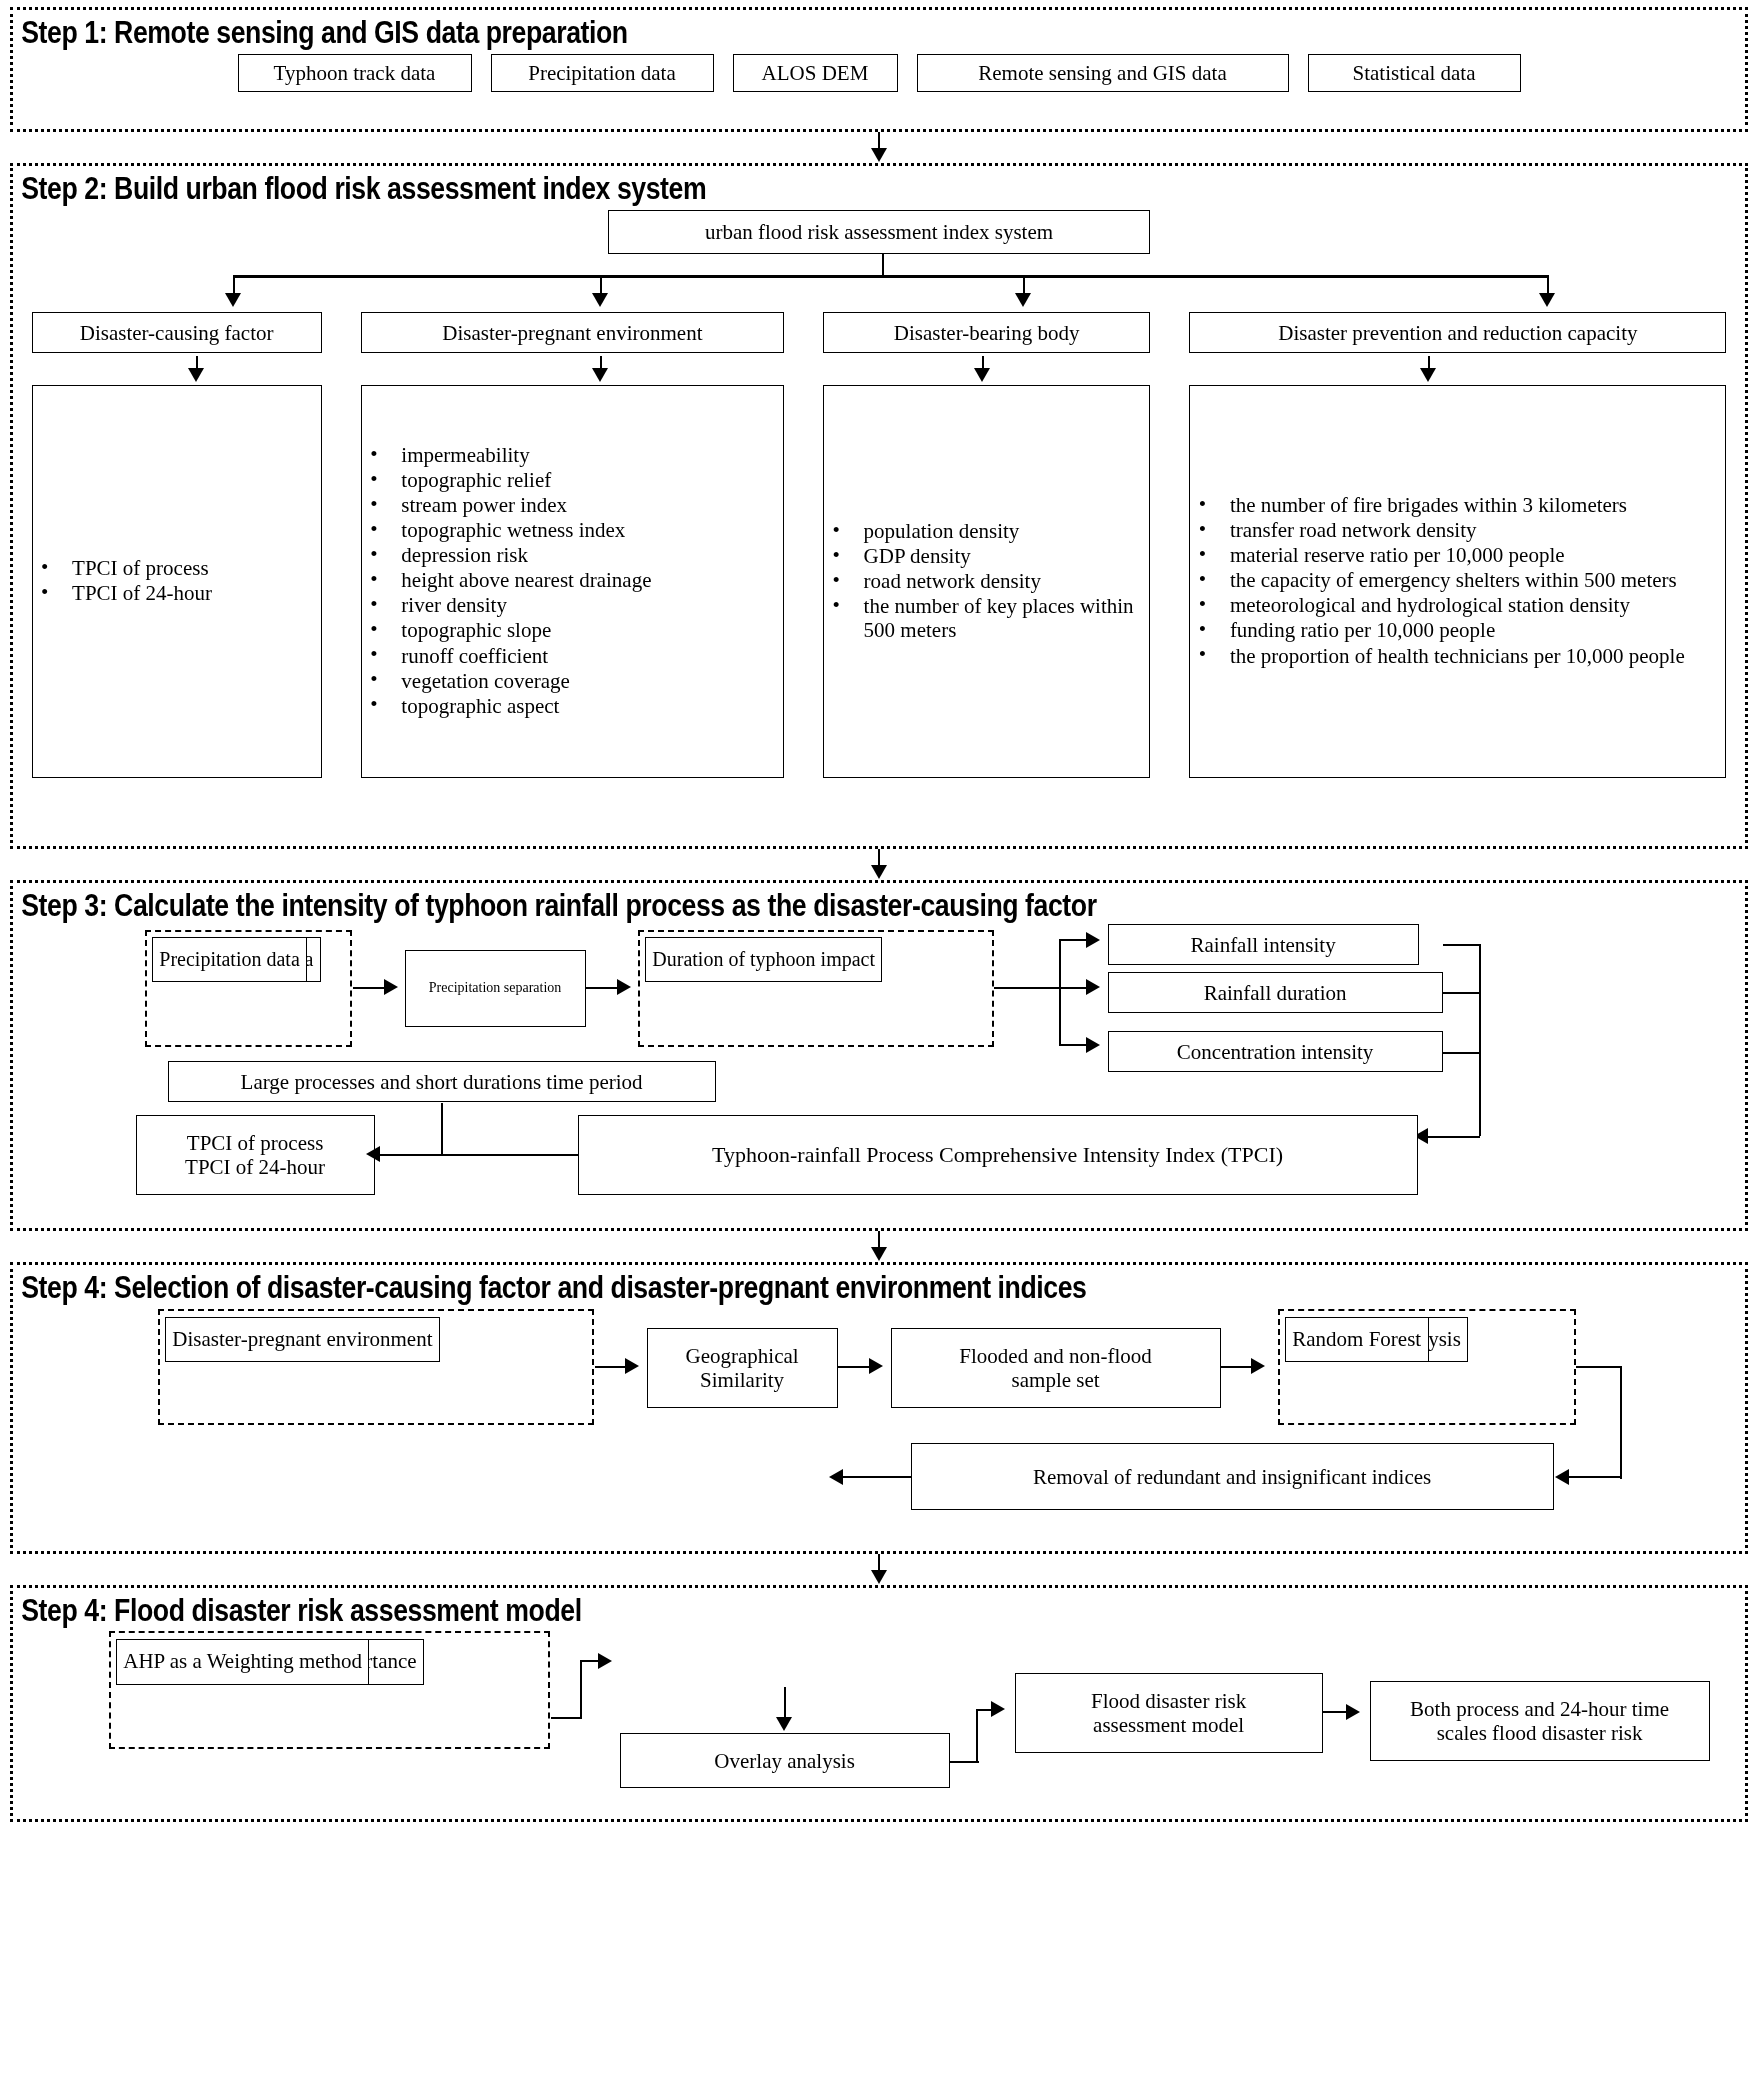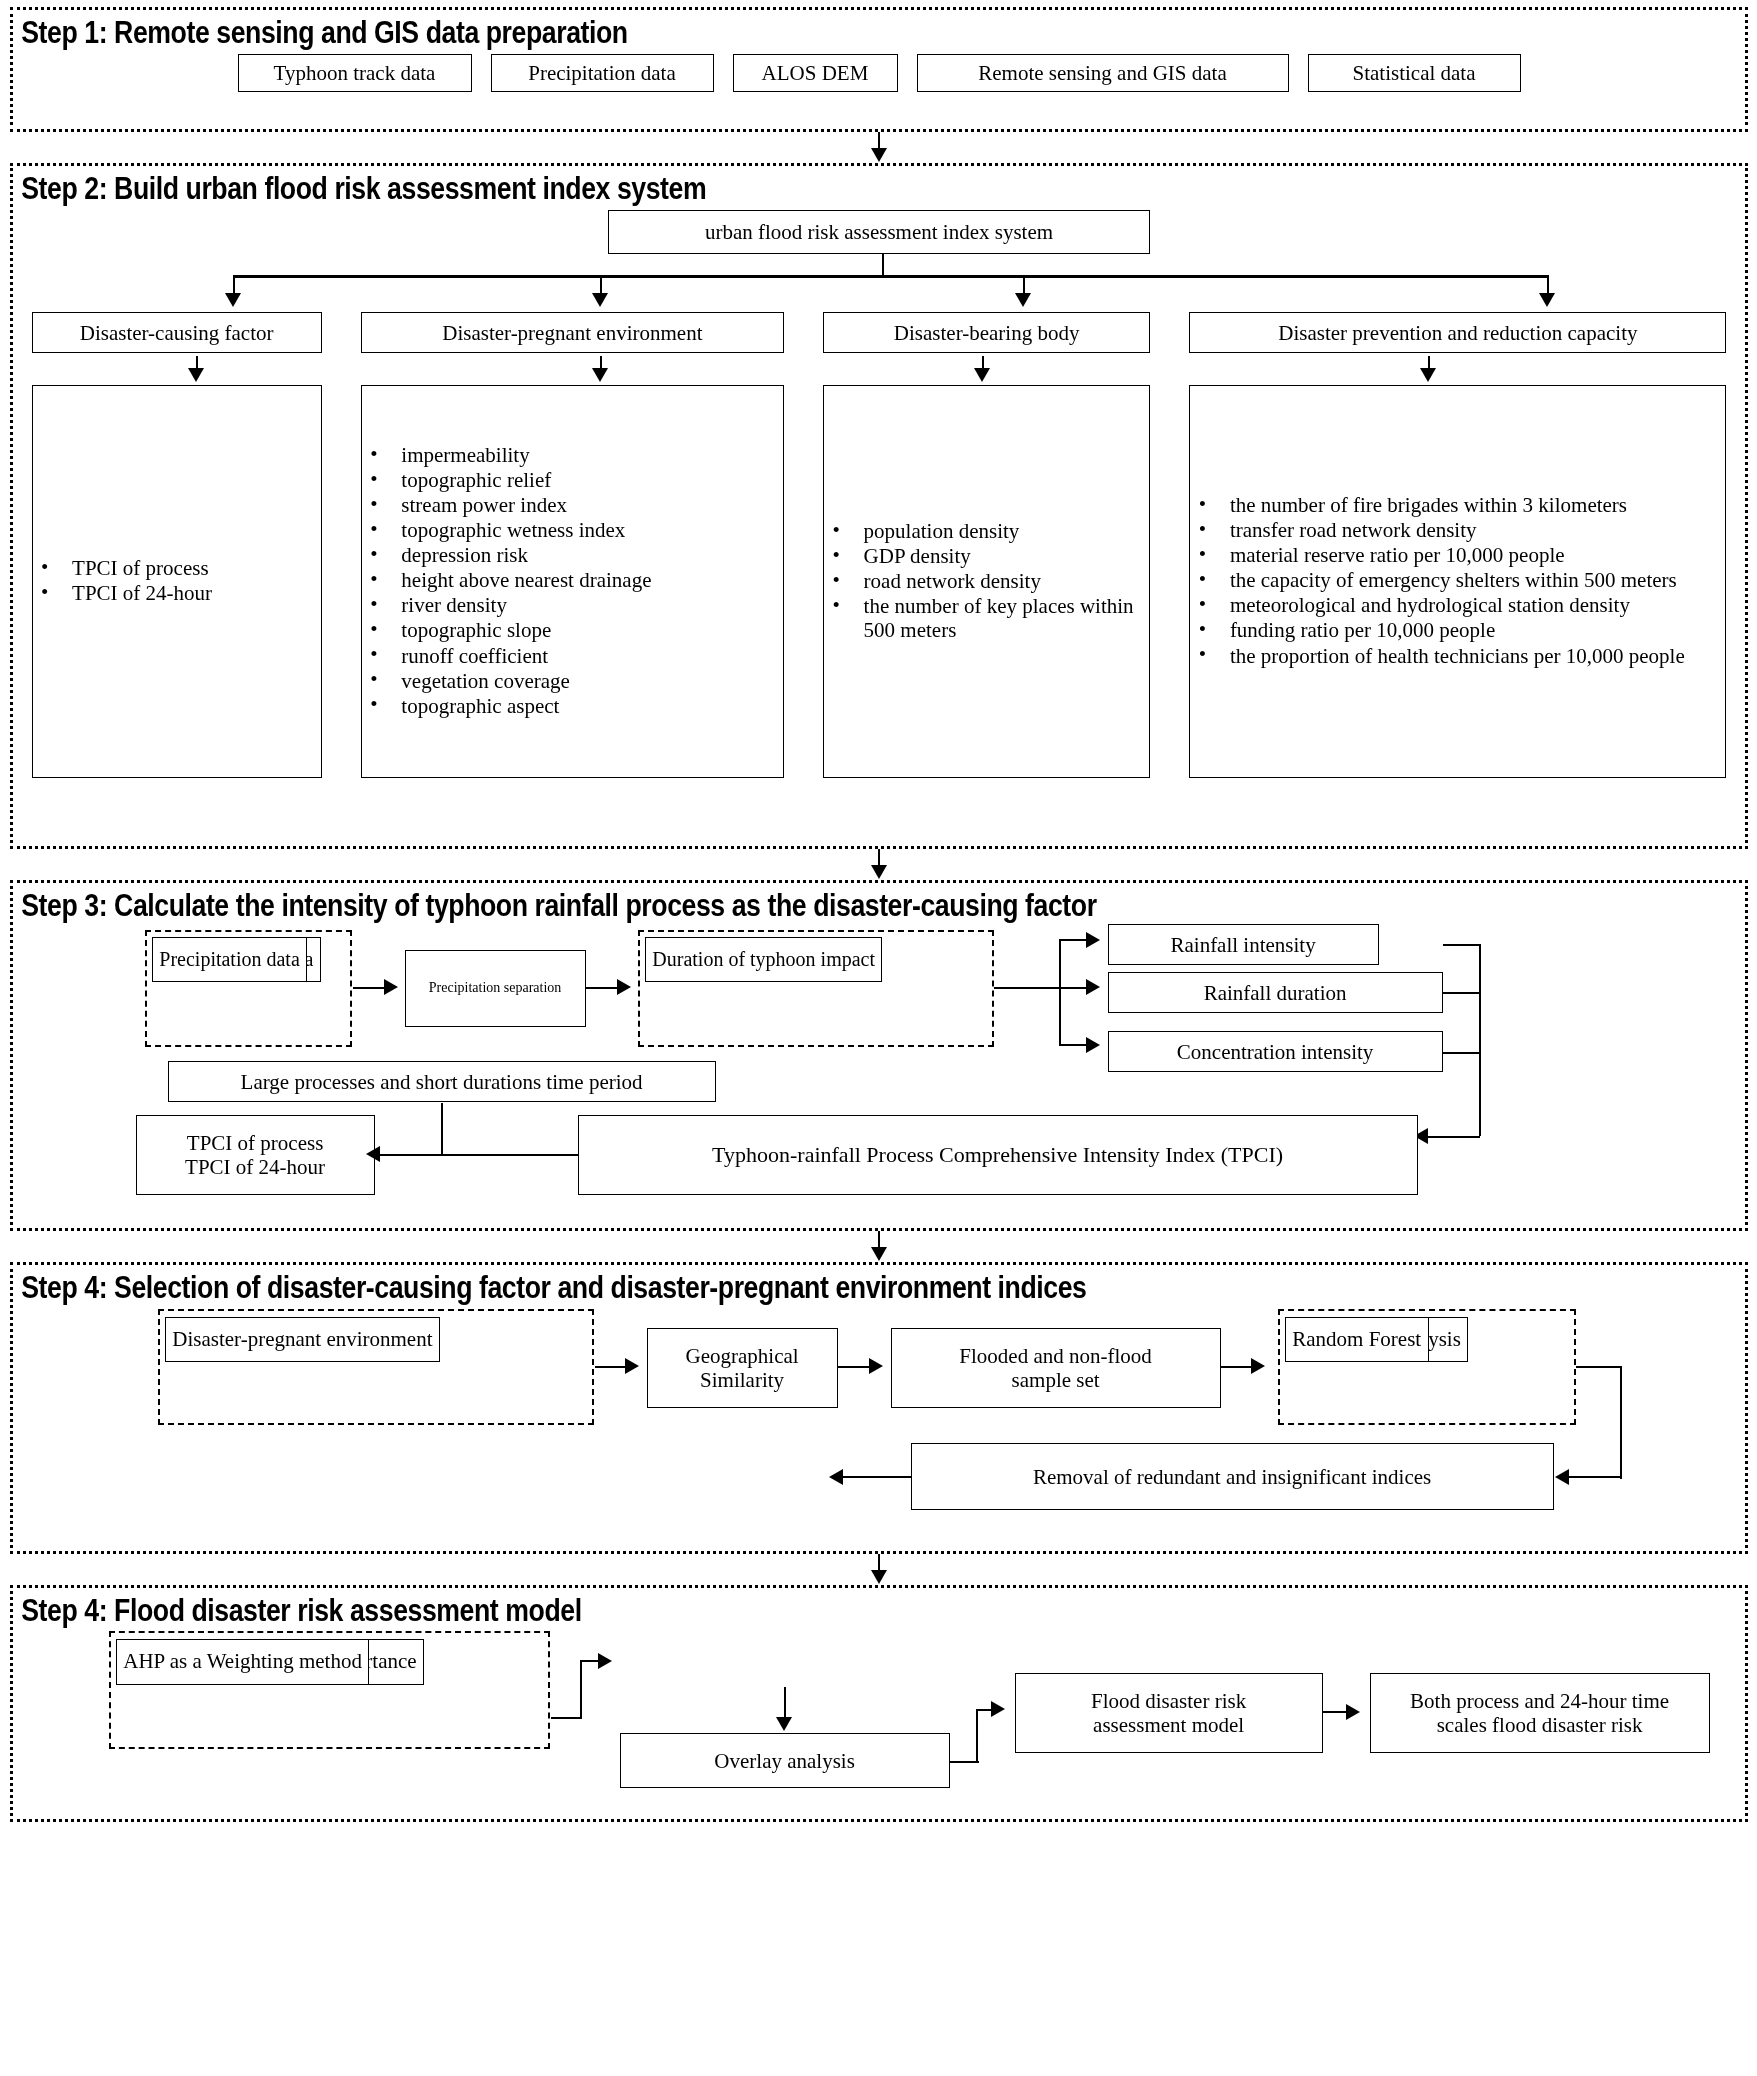--- a/index.html
+++ b/index.html
@@ -315,21 +315,21 @@
 
       <div class="hline" style="left:981px; top:63px; width:66px;"></div>
       <div class="vline" style="left:1046px; top:15px; height:106px;"></div>
       <div class="hline" style="left:1046px; top:15px; width:29px;"></div>
       <div class="hline" style="left:1046px; top:63px; width:29px;"></div>
       <div class="hline" style="left:1046px; top:120px; width:29px;"></div>
       <div class="arrow-right" style="left:1073px; top:7.4px;"></div>
       <div class="arrow-right" style="left:1073px; top:55px;"></div>
       <div class="arrow-right" style="left:1073px; top:113px;"></div>
 
-      <div class="box" style="left:1095px; top:0px; width:271px; height:41px;">Rainfall intensity</div>
+      <div class="box" style="left:1095px; top:0px; width:311px; height:41px;">Rainfall intensity</div>
       <div class="box" style="left:1095px; top:48px; width:335px; height:41px;">Rainfall duration</div>
       <div class="box" style="left:1095px; top:107px; width:335px; height:41px;">Concentration intensity</div>
 
       <div class="hline" style="left:1430px; top:20px; width:38px;"></div>
       <div class="hline" style="left:1430px; top:68px; width:38px;"></div>
       <div class="hline" style="left:1430px; top:128px; width:38px;"></div>
       <div class="vline" style="left:1466px; top:20px; height:192px;"></div>
       <div class="hline" style="left:1415px; top:212px; width:52px;"></div>
       <div class="arrow-left" style="left:1401px; top:204px;"></div>
 
@@ -434,21 +434,21 @@
       <div class="arrow-right" style="left:978px; top:72px;"></div>
 
       <div class="box" style="left:1002px; top:44px; width:308px; height:80px; flex-direction:column;">
         <span>Flood disaster risk</span>
         <span>assessment model</span>
       </div>
 
       <div class="hline" style="left:1310px; top:82px; width:25.5px;"></div>
       <div class="arrow-right" style="left:1333px; top:75px;"></div>
 
-      <div class="box" style="left:1357px; top:44px; width:340px; height:80px; flex-direction:column;">
+      <div class="box" style="left:1357px; top:52px; width:340px; height:80px; flex-direction:column;">
         <span>Both process and 24-hour time</span>
         <span>scales flood disaster risk</span>
       </div>
 
     </div>
   </div>
 
 </div>
 
 

